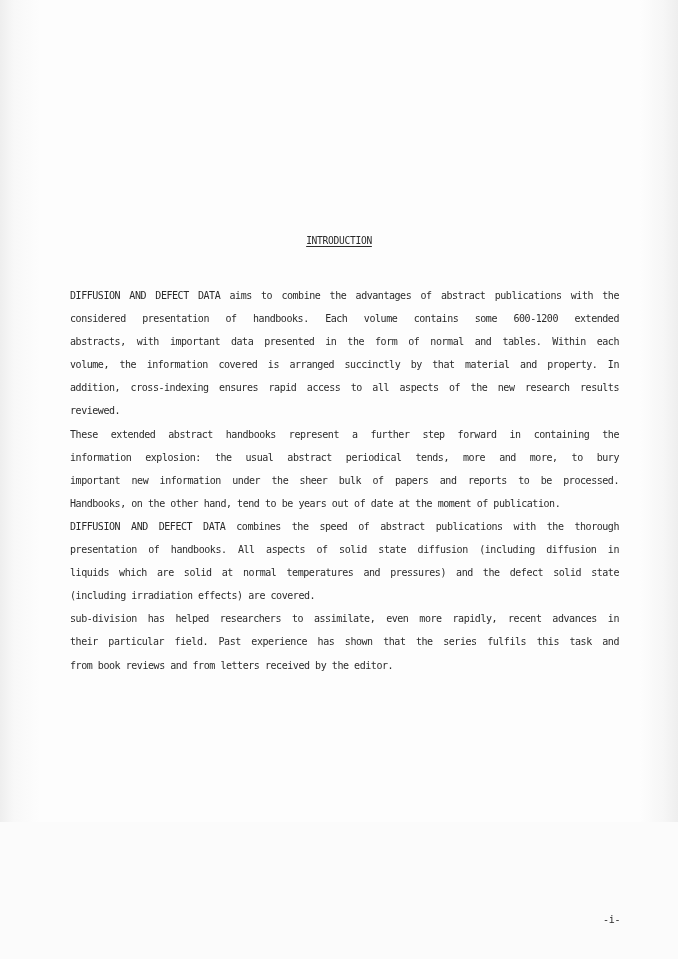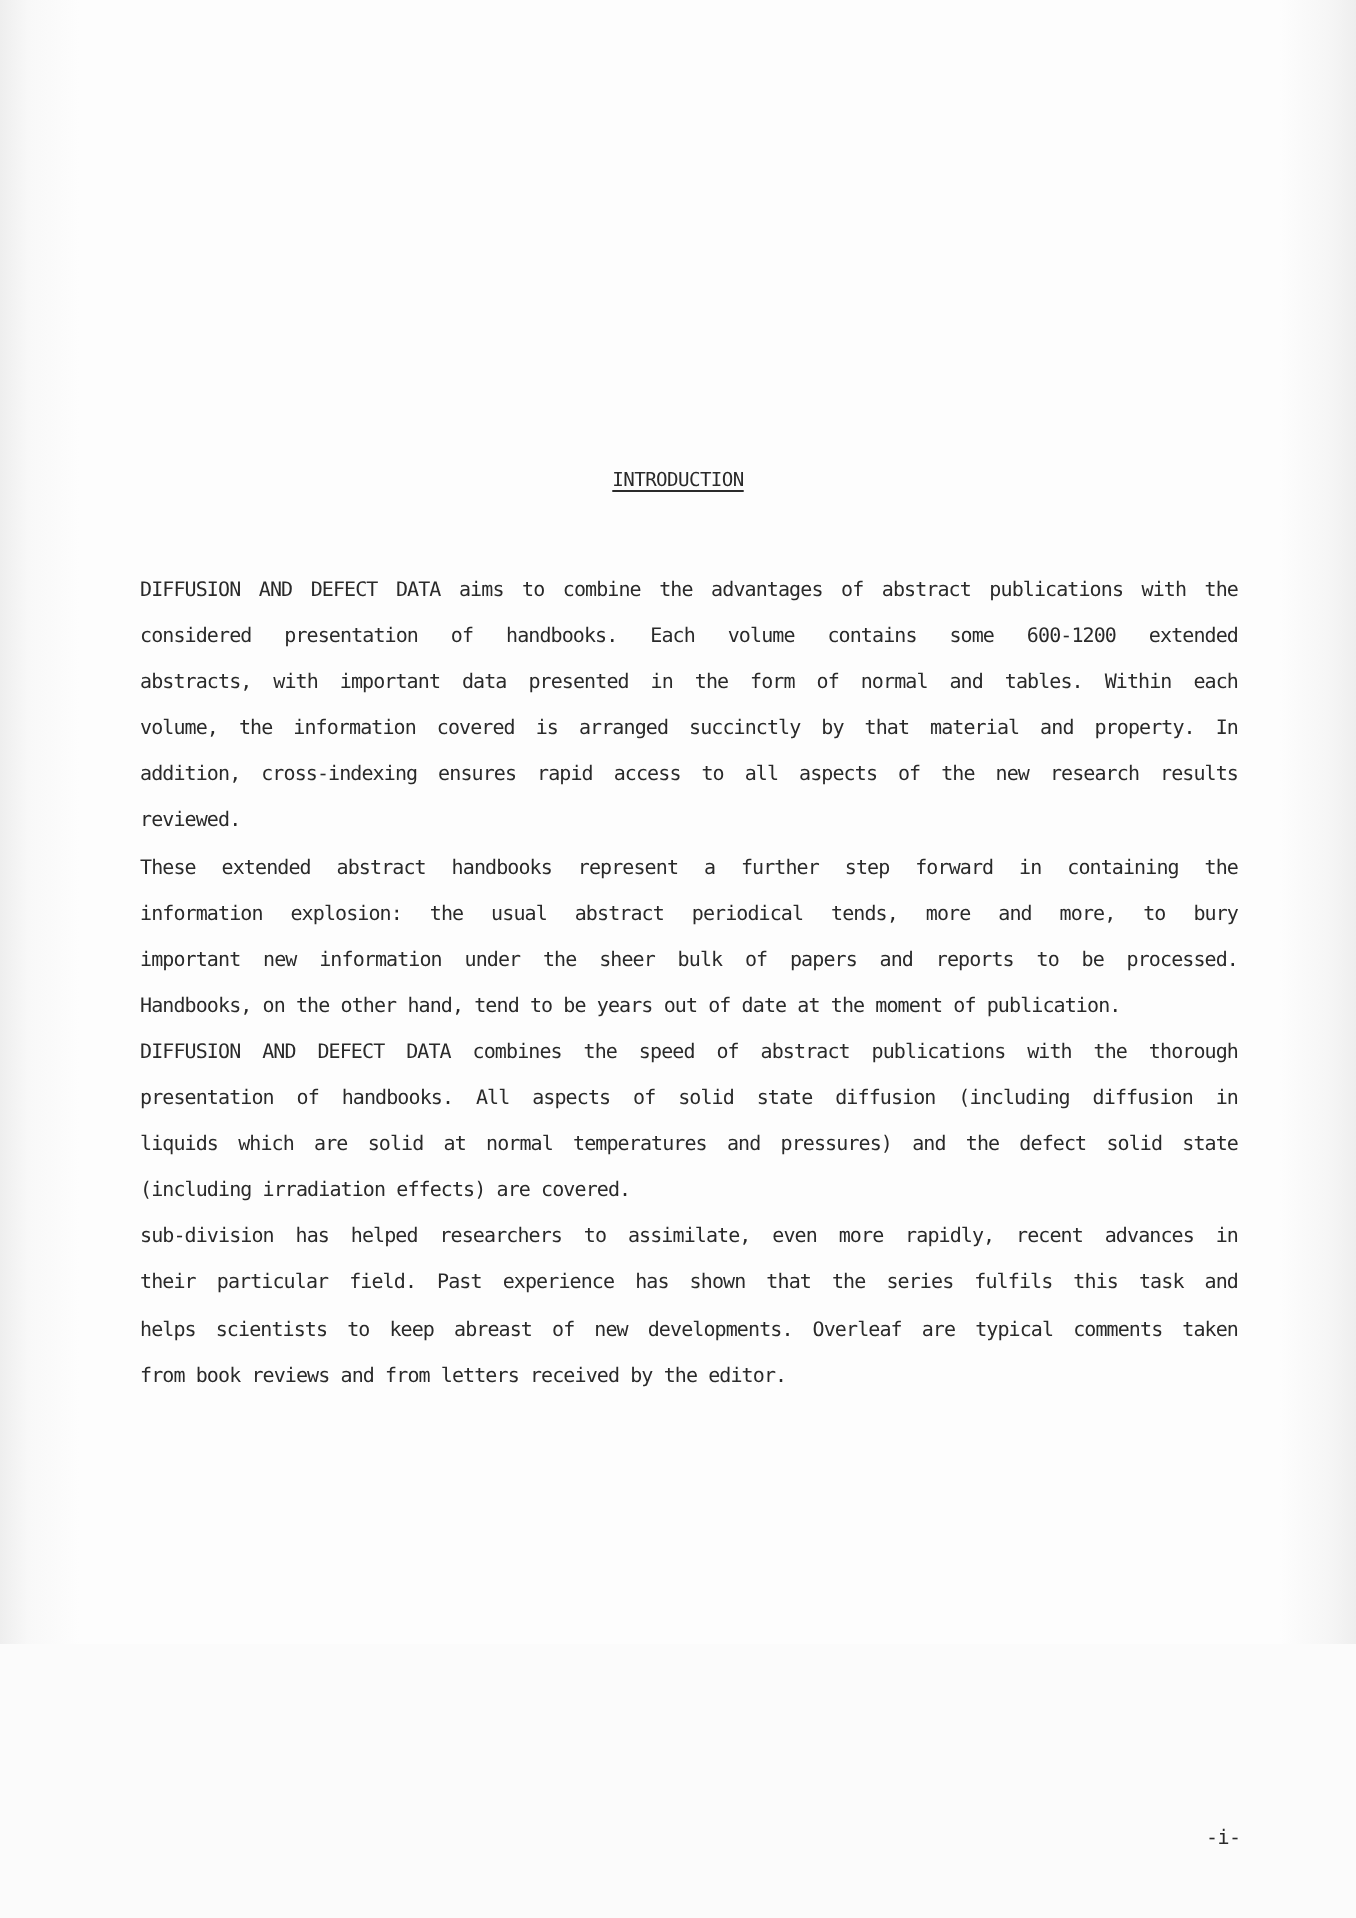--- a/index.html
+++ b/index.html
@@ -69,20 +69,19 @@
         <span class="line">DIFFUSION AND DEFECT DATA combines the speed of abstract publications with the thorough</span>
         <span class="line">presentation of handbooks. All aspects of solid state diffusion (including diffusion in</span>
         <span class="line">liquids which are solid at normal temperatures and pressures) and the defect solid state</span>
         <span class="line last">(including irradiation effects) are covered.</span>
       </p>
     </div>
     <div class="para">
       <p>
         <span class="line">sub-division has helped researchers to assimilate, even more rapidly, recent advances in</span>
         <span class="line">their particular field. Past experience has shown that the series fulfils this task and</span>
-        <span class="line">helps scientists to keep abreast of new developments. Overleaf are typical comments taken</span>
         <span class="line last">from book reviews and from letters received by the editor.</span>
       </p>
     </div>
   </div>
 
   <div class="page-number">-i-</div>
 </div>
 
 </body></html>

